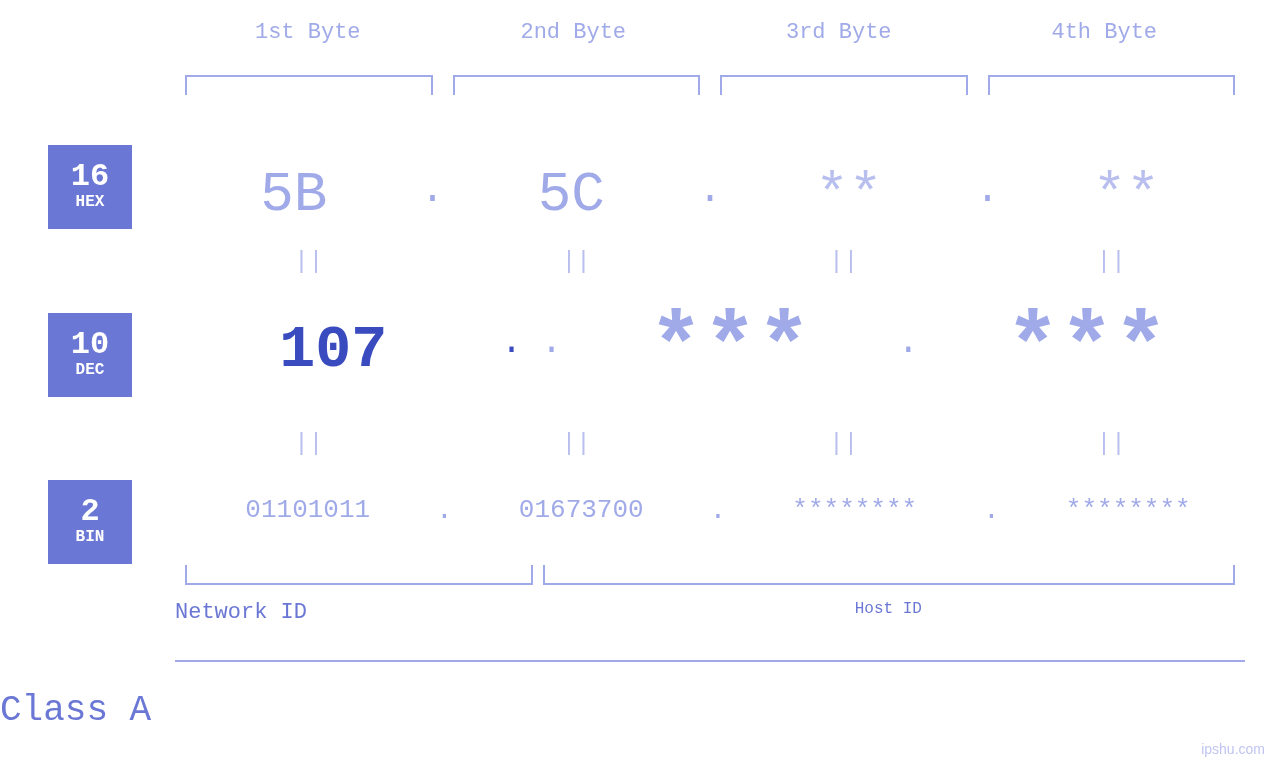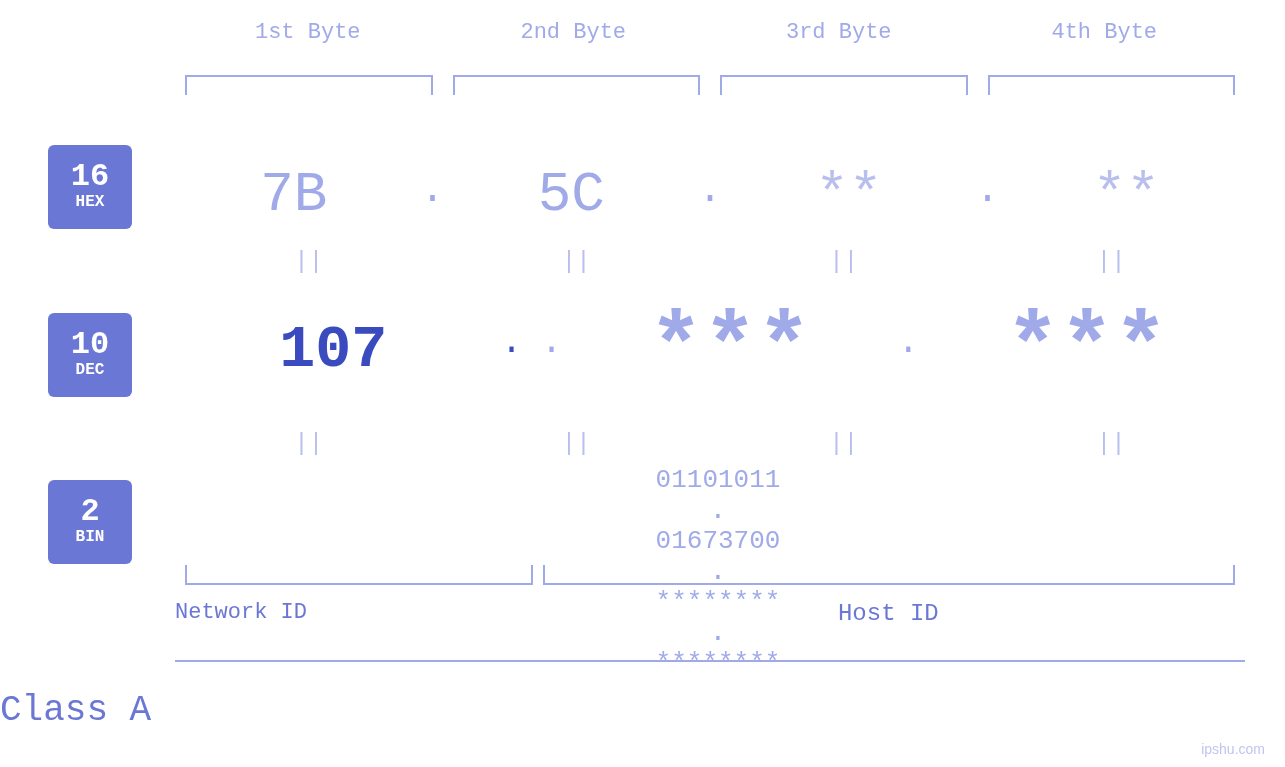--- a/index.html
+++ b/index.html
@@ -24,21 +24,21 @@
       background: #fff;
     }
 
     
     .badge {
       position: absolute;
       left: 48px;
       width: 84px;
       height: 84px;
       background-color: #6b77d4;
-      border-radius: 6px;
+      border-radius: 0;
       display: flex;
       flex-direction: column;
       align-items: center;
       justify-content: center;
       color: #fff;
     }
 
     .badge .badge-number {
       font-size: 32px;
       font-weight: bold;
@@ -122,21 +122,20 @@
     }
 
     .row-bin {
       position: absolute;
       top: 465px;
       left: 191px;
       right: 40px;
       height: 90px;
       display: flex;
       align-items: center;
-      flex-direction: column;
     }
 
     .cell {
       flex: 1;
       text-align: center;
       position: relative;
     }
 
     .dot-separator {
       width: 40px;
@@ -267,21 +266,21 @@
       flex: 2;
       text-align: left;
       font-size: 22px;
       color: #6b77d4;
       font-family: 'Courier New', Courier, monospace;
     }
 
     .label-host {
       flex: 4;
       text-align: center;
-      font-size: 24px;
+      font-size: 16px;
       color: #6b77d4;
       font-family: 'Courier New', Courier, monospace;
     }
 
     
     .bottom-line {
       position: absolute;
       top: 660px;
       left: 175px;
       right: 40px;
@@ -340,21 +339,21 @@
 
   <div class="bracket-top">
     <div class="bracket-cell"></div>
     <div class="bracket-cell"></div>
     <div class="bracket-cell"></div>
     <div class="bracket-cell"></div>
   </div>
 
   <div class="row-hex">
     <div class="cell">
-      <span class="hex-value">7B</span>
+      <span class="hex-value">5B</span>
     </div>
     <div class="dot-separator">.</div>
     <div class="cell">
       <span class="hex-value">5C</span>
     </div>
     <div class="dot-separator">.</div>
     <div class="cell">
       <span class="hex-value hidden">**</span>
     </div>
     <div class="dot-separator">.</div>

